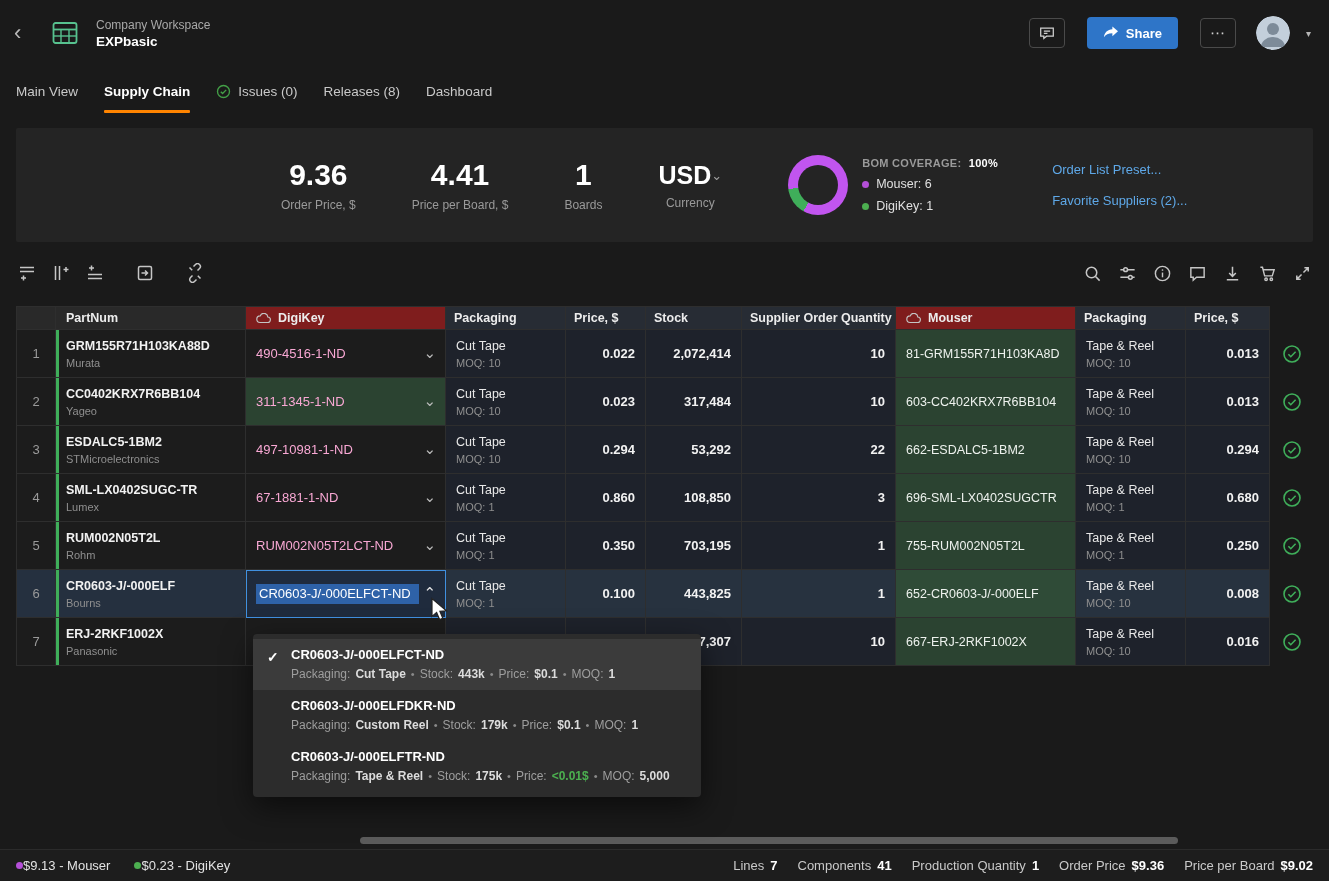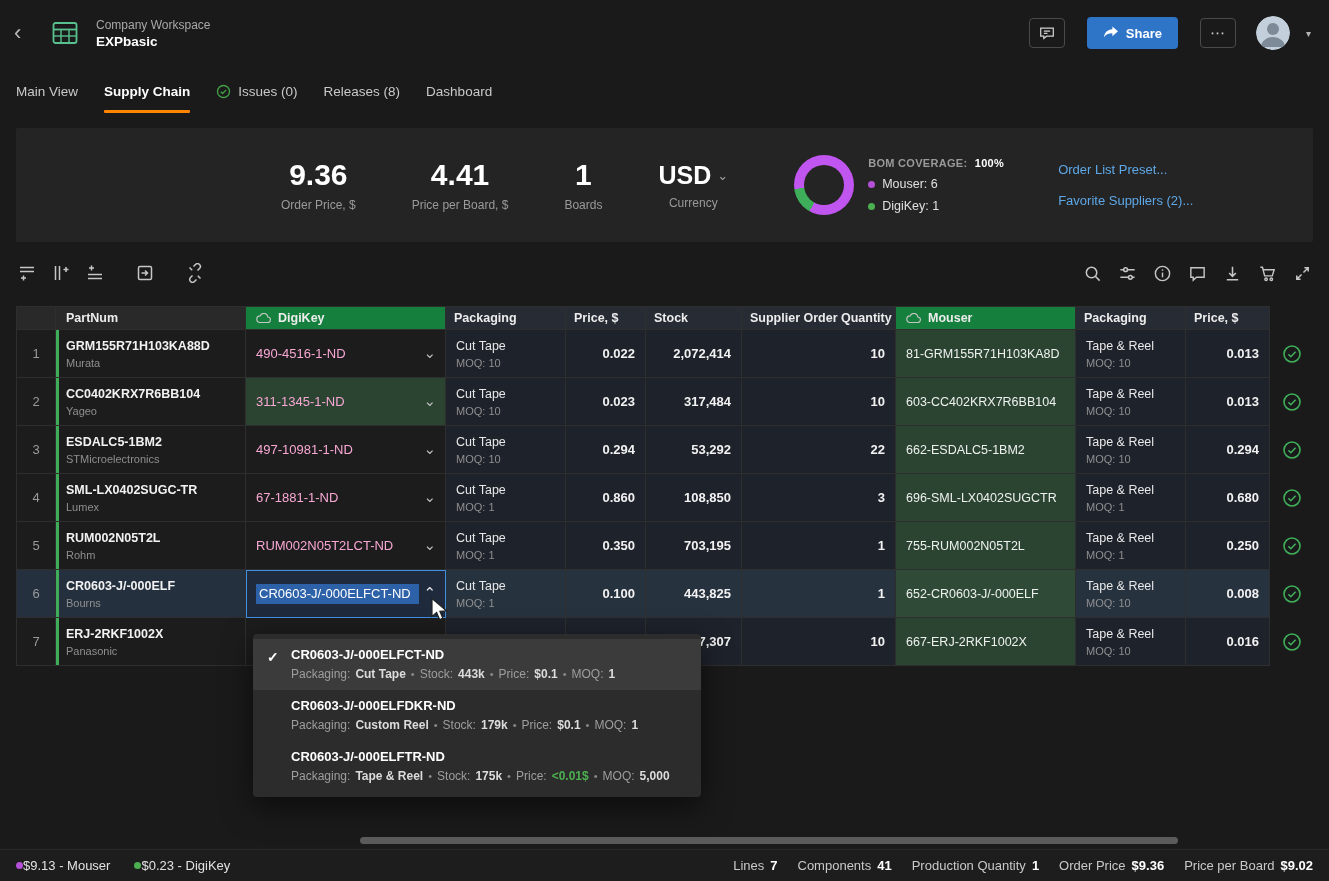--- a/index.html
+++ b/index.html
@@ -25,21 +25,21 @@
   .tab-bar{height:50px;display:flex;align-items:center;gap:26px;padding:0 16px;}
   .tab{font-size:13.5px;color:#c9c9c9;position:relative;height:100%;display:flex;align-items:center;gap:7px;}
   .tab.active{color:#fff;font-weight:bold;}
   .tab.active::after{content:'';position:absolute;left:0;right:0;bottom:3px;height:3px;background:#ff8400;border-radius:1px;}
 
   
   .summary{margin:12px 16px 0;height:114px;background:#242424;border-radius:2px;display:flex;align-items:center;padding-left:265px;}
   .metric{text-align:center;margin-right:56px;}
   .metric .val{font-size:30px;font-weight:bold;color:#fff;}
   .metric .lbl{font-size:12px;color:#9a9a9a;margin-top:6px;}
-  .metric.currency .val{font-size:25px;display:flex;align-items:center;gap:6px;justify-content:center;}
+  .metric.currency .val{font-size:25px;display:flex;align-items:center;justify-content:center;}
   .metric.currency .val .cur-chev{font-size:13px;color:#a0a0a0;font-weight:normal;}
   .donut{width:60px;height:60px;border-radius:50%;background:conic-gradient(from 0deg,#c155ef 0 209deg,#3fae5a 209deg 262deg,#c155ef 262deg 360deg);position:relative;margin:0 14px 0 10px;flex:none;}
   .donut::after{content:'';position:absolute;inset:10px;border-radius:50%;background:#242424;}
   .coverage{width:160px;}
   .cov-line{font-size:11px;color:#9a9a9a;font-weight:bold;letter-spacing:.3px;}
   .cov-line b{color:#fff;margin-left:4px;}
   .leg{display:flex;align-items:center;gap:7px;font-size:12.5px;color:#e0e0e0;margin-top:8px;}
   .dot{width:7px;height:7px;border-radius:50%;flex:none;}
   .dot.purple{background:#b44fd8;}
   .dot.green{background:#4caf50;}
@@ -52,21 +52,21 @@
   .tgap-s{width:12px;}
   .tgap-m{width:28px;}
   .tool-right{margin-left:auto;display:flex;align-items:center;gap:13px;}
 
   
   .table{margin:14px 16px 0;}
   .grid{display:grid;grid-template-columns:40px 190px 200px 120px 80px 96px 154px 180px 110px 84px 43px;}
   .th{height:24px;display:flex;align-items:center;gap:6px;padding-left:10px;font-size:12.5px;font-weight:bold;color:#ececec;border-right:1px solid #2e2e2e;border-bottom:1px solid #2e2e2e;border-top:1px solid #2e2e2e;white-space:nowrap;}
   .thead .th:first-child{border-left:1px solid #2e2e2e;}
   .h-dark{background:#292929;}
-  .h-sup-name{background:#15803d;}
+  .h-sup-name{background:#7f1d1d;}
   .h-blue{background:#272c34;padding-left:8px;}
   .h-status{background:transparent;border:none !important;}
   .td{height:48px;background:#1c1c1c;border-right:1px solid #2e2e2e;border-bottom:1px solid #2e2e2e;display:flex;flex-direction:column;justify-content:center;padding-left:10px;position:relative;}
   .tr .td:first-child{border-left:1px solid #2e2e2e;}
   .c-num{color:#9a9a9a;font-size:13px;align-items:center;padding-left:0;}
   .c-part::before{content:'';position:absolute;left:0;top:0;bottom:0;width:3px;background:#3fae5a;}
   .pn{font-size:12.5px;font-weight:bold;color:#f2f2f2;white-space:nowrap;}
   .mfr{font-size:11px;color:#8f8f8f;margin-top:4px;white-space:nowrap;}
   .c-dk{padding-right:26px;}
   .dkv{font-size:13px;color:#f9a8d4;white-space:nowrap;}

